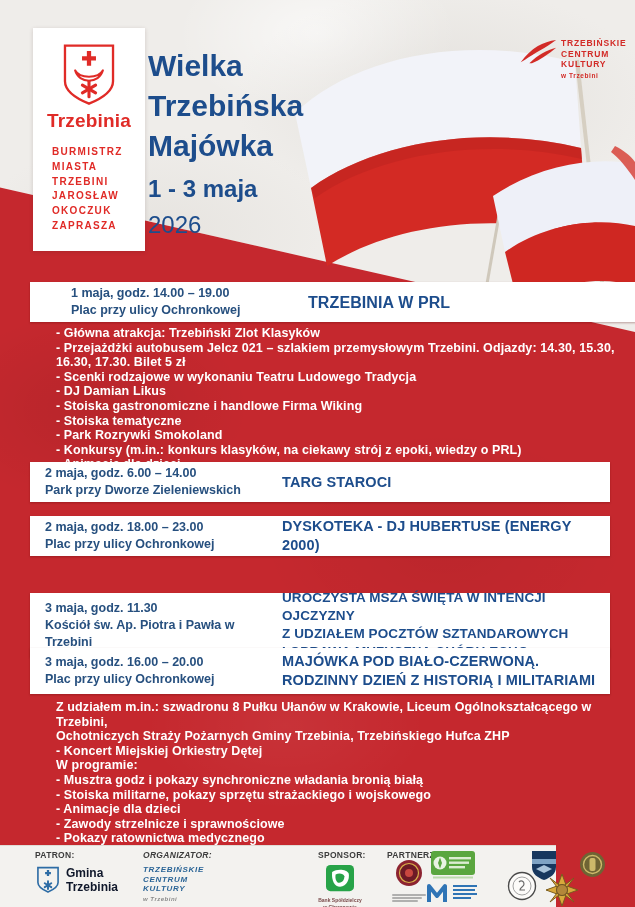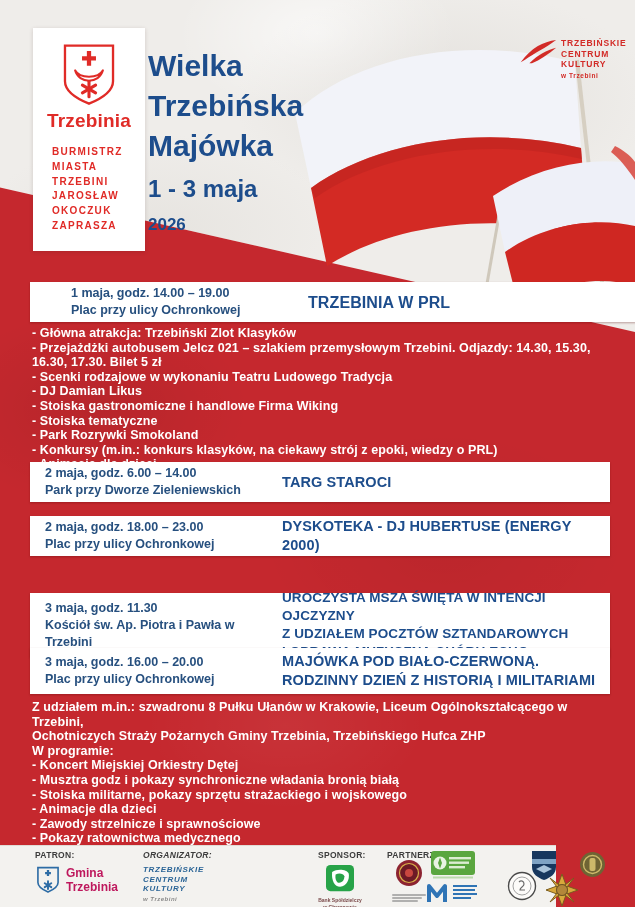--- a/index.html
+++ b/index.html
@@ -37,48 +37,48 @@
   .city-name{font-size:19px;font-weight:800;color:#e02b27;letter-spacing:.2px;}
   .invite{margin-top:13px;text-align:left;padding-left:19px;}
   .invite div{
     font-size:10px;font-weight:800;color:#e02b27;
     letter-spacing:1.3px;line-height:14.8px;
   }
   
   .title-block{position:absolute;left:148px;top:46px;width:192px;z-index:3;text-align:left;}
   .t-line{font-size:30px;font-weight:800;color:#1d4d8c;line-height:40px;}
   .date1{font-size:24px;font-weight:800;color:#1d4d8c;line-height:32px;margin-top:7px;}
-  .date2{font-size:17px;font-weight:700;color:#1d4d8c;line-height:32px;margin-top:4px;}
+  .date2{font-size:24px;font-weight:400;color:#1d4d8c;line-height:32px;margin-top:4px;}
   
   .tck{position:absolute;left:519px;top:38px;z-index:3;display:flex;align-items:flex-start;}
   .tck-text div.l{font-size:8.5px;font-weight:800;color:#d22b27;letter-spacing:.8px;line-height:10.5px;}
   .tck-text div.s{font-size:6.5px;font-weight:700;color:#d22b27;letter-spacing:.6px;margin-top:2px;}
   
   .bar{
     position:absolute;left:30px;width:580px;z-index:5;background:#fff;
     display:flex;align-items:center;box-shadow:0 1px 2px rgba(90,10,10,.35);
   }
   .bar-left{width:225px;padding-left:15px;flex:none;}
   .dt{font-size:12.5px;font-weight:700;color:#27507f;line-height:17px;}
   .venue{font-size:12.5px;font-weight:700;color:#27507f;line-height:17px;}
   .bar-title{flex:1;padding-left:12px;padding-right:6px;}
   .bar-title .t{font-size:14.5px;font-weight:800;color:#1d4d8c;line-height:19px;letter-spacing:.1px;}
   .bar-title.small .t{font-size:13.5px;line-height:18px;}
   
   .details,.finale{position:absolute;left:32px;width:585px;z-index:4;}
-  .d-line,.f-line{font-size:12.5px;font-weight:600;color:#fff;line-height:14.6px;letter-spacing:.1px;}
+  .d-line,.f-line{font-size:12.5px;font-weight:600;color:#fff;line-height:14.6px;letter-spacing:.1px;margin-left:24px;}
   
   .footer{
     position:absolute;left:0;top:845px;width:556px;height:62px;z-index:6;
     background:#f3f2ef;border-top:1px solid #e0dcd6;
   }
   .f-label{font-size:8.5px;font-weight:800;color:#3c3c3c;letter-spacing:.3px;line-height:10px;}
   .f-col{position:absolute;top:4px;}
   .gmina-row{display:flex;align-items:center;margin-top:5px;}
-  .gmina-text div{font-size:12px;font-weight:700;color:#be185d;line-height:14px;margin-left:5px;}
+  .gmina-text div{font-size:12px;font-weight:700;color:#0f172a;line-height:14px;margin-left:5px;}
   .tck-f{margin-top:5px;}
   .tck-f div.l{font-size:8px;font-weight:800;color:#2a6496;letter-spacing:.7px;line-height:9.5px;}
   .tck-f div.s{font-size:6px;font-weight:700;color:#8a8a8a;letter-spacing:.5px;margin-top:2px;}
   .orlen-row{display:flex;align-items:center;margin-top:8px;}
   .orlen-text .n{font-size:13px;font-weight:800;color:#e5342c;letter-spacing:.5px;line-height:13px;margin-left:6px;}
   .orlen-text .o{font-size:9px;font-weight:600;color:#777;margin-left:6px;line-height:10px;}
   .bank-col{text-align:center;margin-top:4px;width:44px;}
   .bank-cap{font-size:5px;color:#7a4a4a;font-weight:700;line-height:6px;margin-top:1px;}
   .partners{position:absolute;left:387px;top:845px;width:248px;height:62px;z-index:7;}
   .plogo{position:absolute;}
@@ -210,22 +210,22 @@
     </div>
     <div class="bar-title">
       <div class="t">MAJÓWKA POD BIAŁO-CZERWONĄ.</div>
       <div class="t">RODZINNY DZIEŃ Z HISTORIĄ I MILITARIAMI</div>
     </div>
   </div>
 
   <div class="finale" style="top:700px;">
     <div class="f-line">Z udziałem m.in.: szwadronu 8 Pułku Ułanów w Krakowie, Liceum Ogólnokształcącego w Trzebini,</div>
     <div class="f-line">Ochotniczych Straży Pożarnych Gminy Trzebinia, Trzebińskiego Hufca ZHP</div>
+    <div class="f-line">- Koncert Miejskiej Orkiestry Dętej</div>
     <div class="f-line">W programie:</div>
-    <div class="f-line">- Koncert Miejskiej Orkiestry Dętej</div>
     <div class="f-line">- Musztra godz i pokazy synchroniczne władania bronią białą</div>
     <div class="f-line">- Stoiska militarne, pokazy sprzętu strażackiego i wojskowego</div>
     <div class="f-line">- Animacje dla dzieci</div>
     <div class="f-line">- Zawody strzelnicze i sprawnościowe</div>
     <div class="f-line">- Pokazy ratownictwa medycznego</div>
   </div>
 
   <div class="footer">
 
     <div class="f-col" style="left:35px;">

